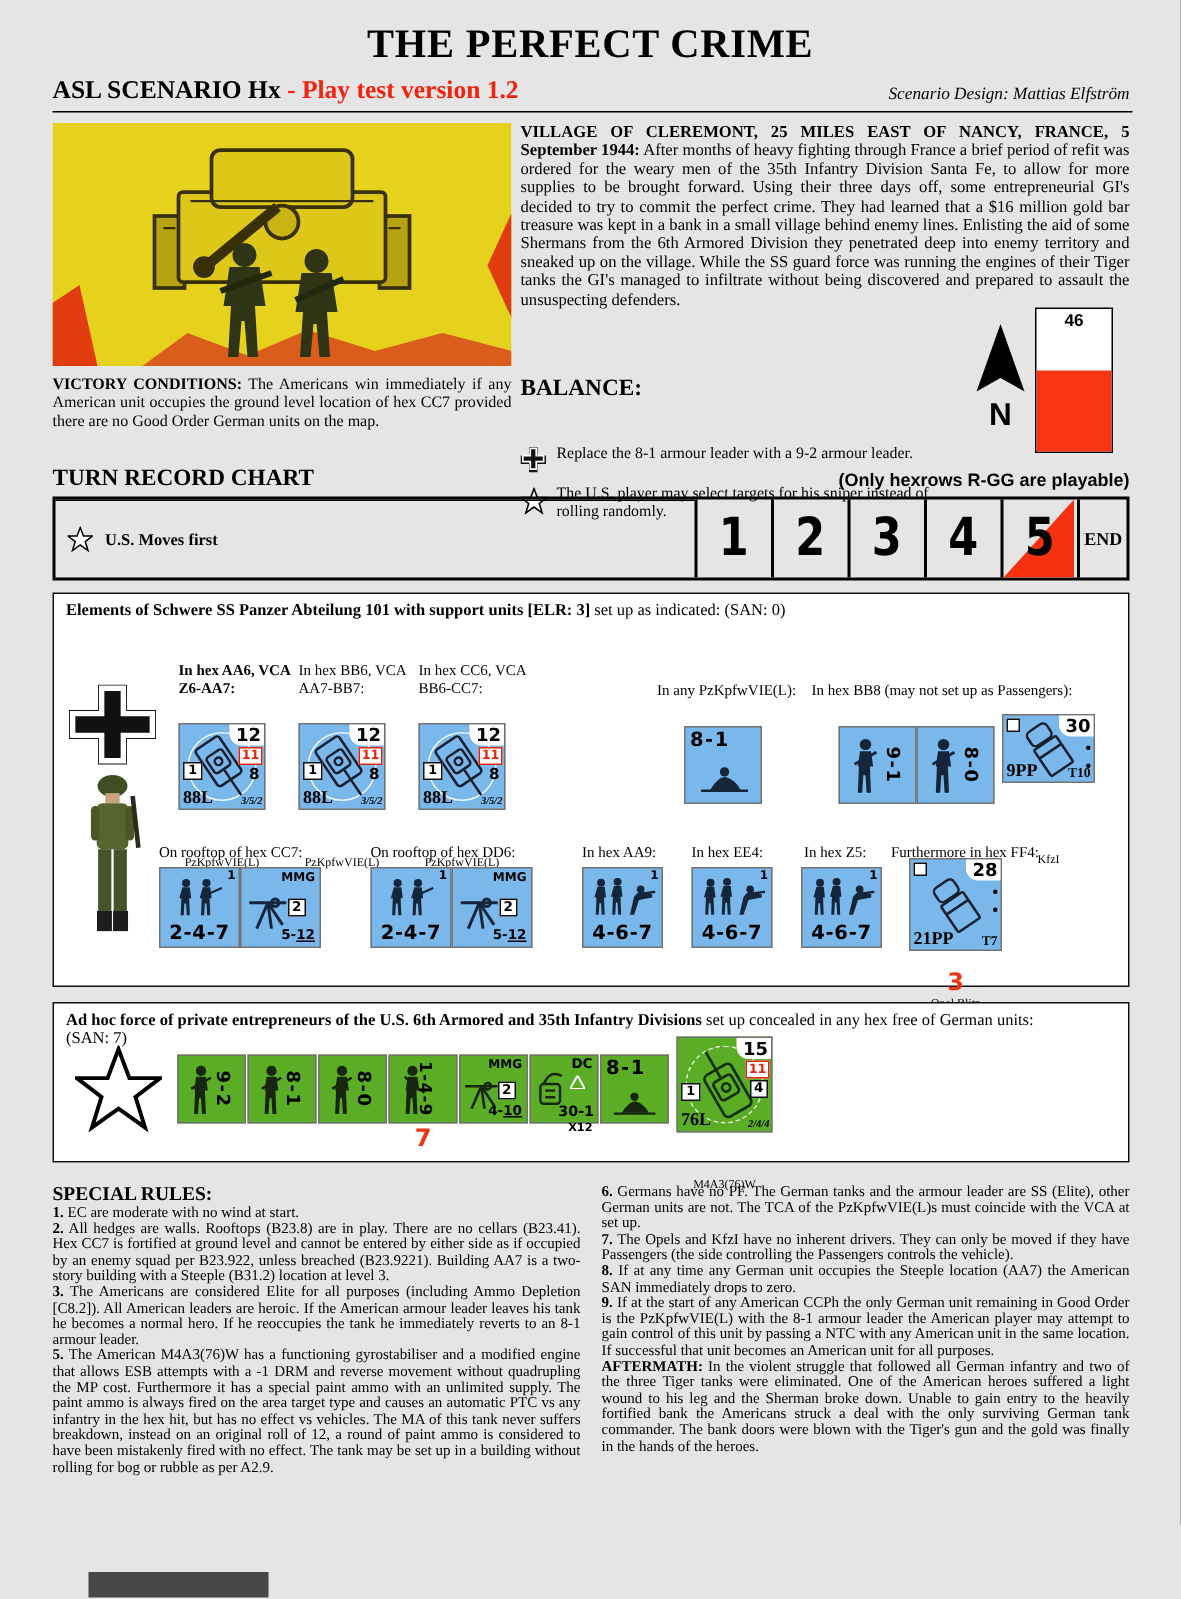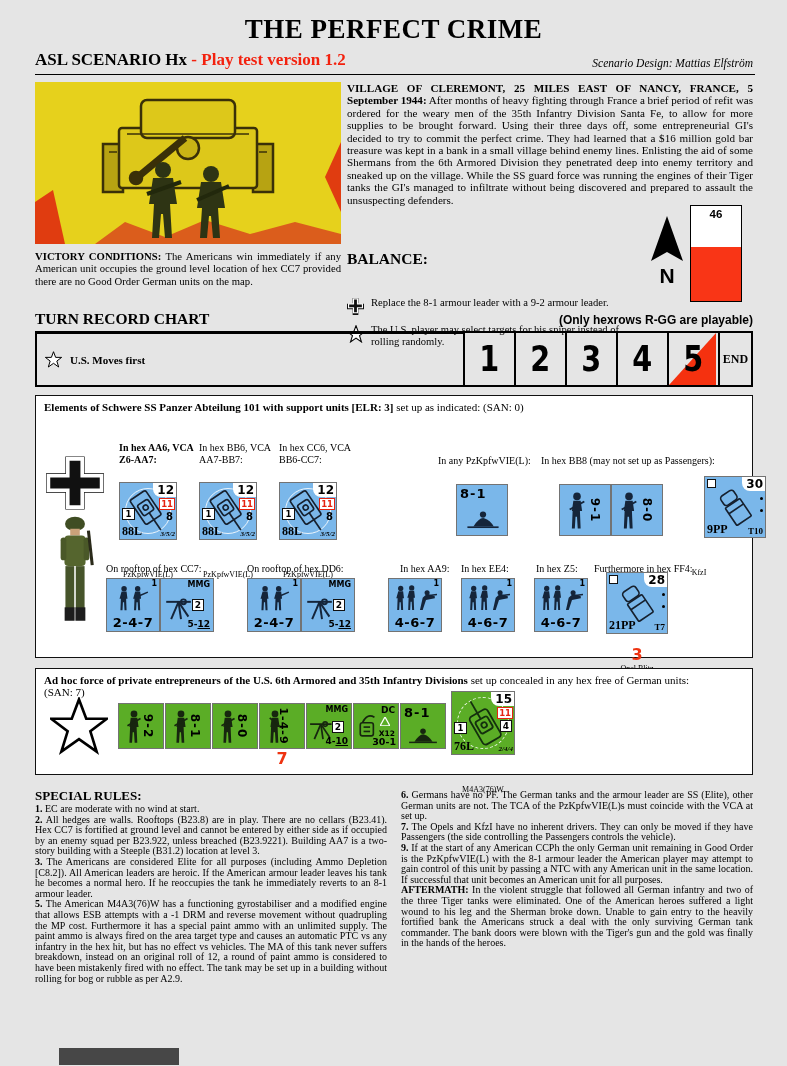--- a/index.html
+++ b/index.html
@@ -60,21 +60,21 @@
   .opensq{position:absolute;top:2px;left:2px;width:7px;height:7px;border:1px solid #111;background:#fff;z-index:3;}
   .dot{position:absolute;right:2px;width:3px;height:3px;border-radius:50%;background:#000;z-index:3;}
   .val{position:absolute;bottom:1px;left:0;right:0;text-align:center;font:700 13px "DejaVu Sans",sans-serif;letter-spacing:.5px;}
   .cnt1{position:absolute;top:0;right:2px;font:700 8px "DejaVu Sans",sans-serif;}
   .rot{position:absolute;top:50%;right:2px;transform:translateY(-50%) rotate(90deg);font:700 12px "DejaVu Sans",sans-serif;letter-spacing:1px;white-space:nowrap;}
   .alval{position:absolute;top:1px;left:3px;font:700 13px "DejaVu Sans",sans-serif;letter-spacing:1px;}
   .swname{position:absolute;top:1px;right:3px;font:700 8px "DejaVu Sans",sans-serif;}
   .rep{position:absolute;top:20px;right:9px;border:1px solid #111;background:#fff;font:700 9px "DejaVu Sans",sans-serif;padding:0 2px;}
   .rng{position:absolute;bottom:2px;right:3px;font:700 9px "DejaVu Sans",sans-serif;}
   .rng u{text-decoration:underline;}
-  .dcx{position:absolute;top:25px;right:3px;font:700 7.5px "DejaVu Sans",sans-serif;}
+  .dcx{position:absolute;top:43px;right:3px;font:700 7.5px "DejaVu Sans",sans-serif;}
   .dcatk{position:absolute;bottom:1px;right:2px;font:700 9.5px "DejaVu Sans",sans-serif;}
   .vlabel{position:absolute;text-align:center;font:400 8px "Liberation Serif",serif;margin-top:28px;}
   .qty{position:absolute;color:#ee3311;font:700 16px "DejaVu Sans",sans-serif;text-align:center;}
   .figwrap{position:absolute;inset:0;display:flex;align-items:center;justify-content:center;}
   
   .sr{position:absolute;left:35px;top:788px;width:718px;}
   .srhead{font:700 13px "Liberation Serif",serif;}
   .srcol{position:absolute;width:352px;font-size:10px;line-height:10.6px;text-align:justify;}
   .srcol p{margin:0;}
   .footbar{position:absolute;left:59px;top:1048px;width:120px;height:17px;background:#474747;}
@@ -291,42 +291,42 @@
     </div>
     <div class="ctr blue" style="left:575px;top:88px;width:52px;height:52px;">
       <svg class="abs" style="left:6px;top:7px;" width="22" height="38" viewBox="0 0 14 26">
         <circle cx="7" cy="3" r="2.6" fill="#15253a"></circle>
         <path d="M4.5,6 h5 l1,7 h-1.5 l.5,12 h-2 l-.5,-8 h-1 l-.5,8 h-2 l.5,-12 H3.5 z" fill="#15253a"></path>
         <line x1="2" y1="12" x2="12" y2="6.5" stroke="#15253a" stroke-width="1.3"></line>
       </svg>
       <span class="rot">8-0</span>
     </div>
 
-    <div class="ctr blue" style="left:668px;top:80px;width:62px;height:62px;">
+    <div class="ctr blue" style="left:632px;top:80px;width:62px;height:46px;">
       <div class="opensq"></div>
       <span class="mp">30</span>
       <span class="dot" style="top:20px;"></span>
       <span class="dot" style="top:32px;"></span>
       <div class="figwrap">
           <svg width="44" height="44" viewBox="0 0 40 40">
             <g transform="rotate(-34 20 20)" fill="none" stroke="#16202e" stroke-width="1.5">
               <rect x="13" y="5" width="14" height="10" rx="3"></rect>
               <rect x="12" y="16" width="16" height="19" rx="1"></rect>
               <line x1="12" y1="22" x2="28" y2="22"></line>
             </g>
           </svg>
         </div>
       <span class="pp">9PP</span>
       <span class="tow">T10</span>
     </div>
     <div class="vlabel" style="left:632px;top:144px;width:62px;">KfzI</div>
 
     <div class="loclbl" style="left:70px;top:167px;width:130px;">On rooftop of hex CC7:</div>
     <div class="loclbl" style="left:211px;top:167px;width:130px;">On rooftop of hex DD6:</div>
-    <div class="loclbl" style="left:352px;top:167px;width:70px;margin-left:12px;">In hex AA9:</div>
+    <div class="loclbl" style="left:352px;top:167px;width:70px;">In hex AA9:</div>
     <div class="loclbl" style="left:425px;top:167px;width:70px;">In hex EE4:</div>
     <div class="loclbl" style="left:500px;top:167px;width:60px;">In hex Z5:</div>
     <div class="loclbl" style="left:558px;top:167px;width:135px;">Furthermore in hex FF4:</div>
 
     <div class="ctr blue" style="left:70px;top:182px;width:54px;height:54px;">
       <span class="cnt1">1</span>
       <svg class="abs" style="left:8px;top:5px;" width="34" height="32" viewBox="0 0 30 26">
         <g fill="#15253a">
             <circle cx="8" cy="3" r="2.4"></circle>
             <path d="M5.8,5.5 h4.4 l.8,6.5 h-1.2 l.4,10 h-1.8 l-.4,-7 h-1 l-.4,7 H4.8 l.4,-10 H4 z"></path>
@@ -557,19 +557,20 @@
     <div class="srhead">SPECIAL RULES:</div>
     <div class="srcol" style="left:0;top:16px;">
       <p><b>1.</b> <span>EC are moderate with no wind at start.</span></p>
       <p><b>2.</b> <span>All hedges are walls. Rooftops (B23.8) are in play. There are no cellars (B23.41). Hex CC7 is fortified at ground level and cannot be entered by either side as if occupied by an enemy squad per B23.922, unless breached (B23.9221). Building AA7 is a two-story building with a Steeple (B31.2) location at level 3.</span></p>
       <p><b>3.</b> <span>The Americans are considered Elite for all purposes (including Ammo Depletion [C8.2]). All American leaders are heroic. If the American armour leader leaves his tank he becomes a normal hero. If he reoccupies the tank he immediately reverts to an 8-1 armour leader.</span></p>
       <p><b>5.</b> <span>The American M4A3(76)W has a functioning gyrostabiliser and a modified engine that allows ESB attempts with a -1 DRM and reverse movement without quadrupling the MP cost. Furthermore it has a special paint ammo with an unlimited supply. The paint ammo is always fired on the area target type and causes an automatic PTC vs any infantry in the hex hit, but has no effect vs vehicles. The MA of this tank never suffers breakdown, instead on an original roll of 12, a round of paint ammo is considered to have been mistakenly fired with no effect. The tank may be set up in a building without rolling for bog or rubble as per A2.9.</span></p>
     </div>
     <div class="srcol" style="left:366px;top:2px;">
       <p><b>6.</b> <span>Germans have no PF. The German tanks and the armour leader are SS (Elite), other German units are not. The TCA of the PzKpfwVIE(L)s must coincide with the VCA at set up.</span></p>
       <p><b>7.</b> <span>The Opels and KfzI have no inherent drivers. They can only be moved if they have Passengers (the side controlling the Passengers controls the vehicle).</span></p>
+      <p><b>8.</b> <span>If at any time any German unit occupies the Steeple location (AA7) the American SAN immediately drops to zero.</span></p>
       <p><b>9.</b> <span>If at the start of any American CCPh the only German unit remaining in Good Order is the PzKpfwVIE(L) with the 8-1 armour leader the American player may attempt to gain control of this unit by passing a NTC with any American unit in the same location. If successful that unit becomes an American unit for all purposes.</span></p>
       <p><b>AFTERMATH:</b><span> In the violent struggle that followed all German infantry and two of the three Tiger tanks were eliminated. One of the American heroes suffered a light wound to his leg and the Sherman broke down. Unable to gain entry to the heavily fortified bank the Americans struck a deal with the only surviving German tank commander. The bank doors were blown with the Tiger's gun and the gold was finally in the hands of the heroes.</span></p>
     </div>
   </div>
 
   <div class="footbar"></div>
 </div>
 
 </body></html>

